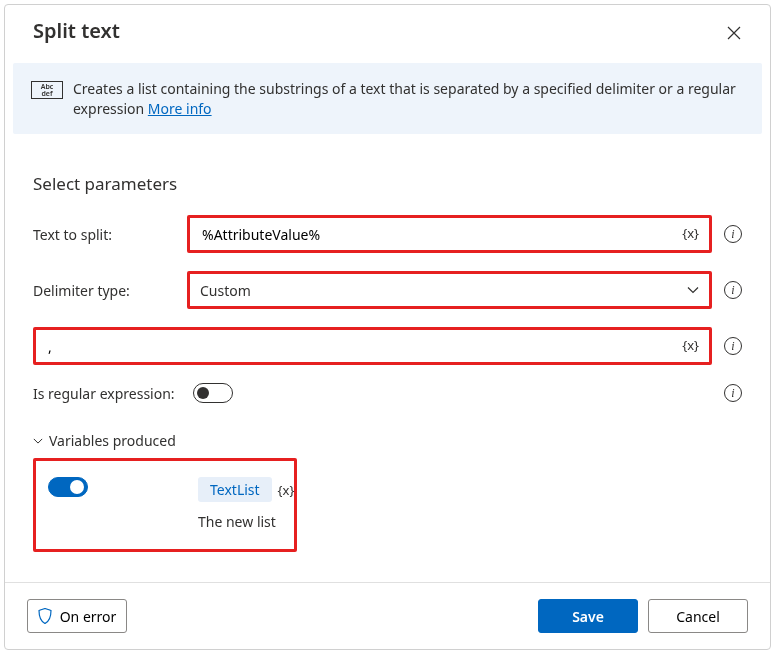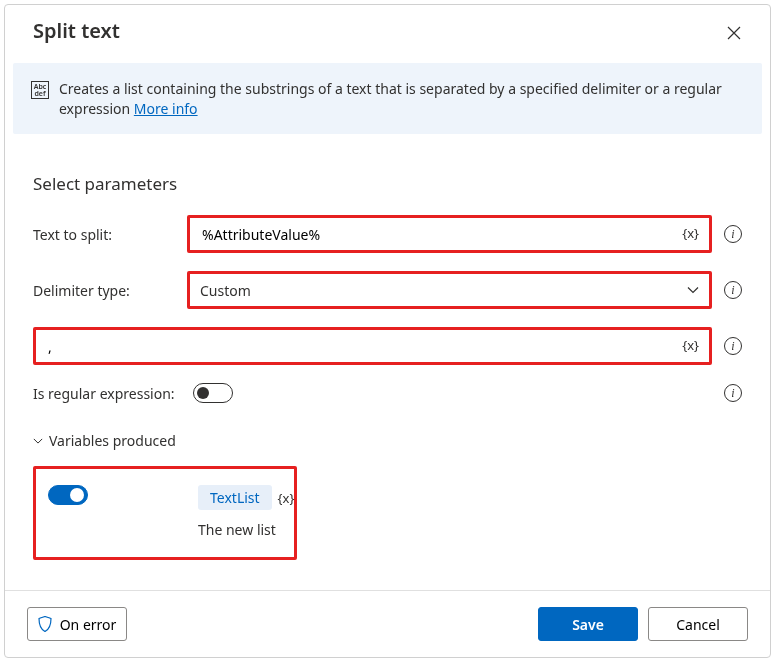--- a/index.html
+++ b/index.html
@@ -37,21 +37,21 @@
   .info-banner {
     margin: 4px 8px 10px 8px;
     padding: 16px 18px;
     background: #eef4fb;
     display: flex;
     gap: 10px;
     align-items: flex-start;
     border-radius: 2px;
   }
   .abc-icon {
-    width: 18px; height: 18px;
+    width: 32px; height: 18px;
     border: 1px solid #323130;
     font-size: 7px;
     line-height: 7px;
     display: flex;
     flex-direction: column;
     align-items: center;
     justify-content: center;
     flex-shrink: 0;
     margin-top: 2px;
     font-weight: 600;
@@ -149,21 +149,21 @@
     background: #0067c0;
     border-color: #0067c0;
     justify-content: flex-end;
   }
   .toggle.on .knob { background: #fff; width: 14px; height: 14px; }
   .vars-header {
     display: flex;
     align-items: center;
     gap: 6px;
     margin-top: 28px;
-    margin-bottom: 16px;
+    margin-bottom: 8px;
     cursor: pointer;
     color: #323130;
   }
   .vars-block {
     display: flex;
     align-items: flex-start;
     gap: 110px;
     padding: 16px 0 18px 12px;
   }
   .var-right { display: flex; flex-direction: column; gap: 10px; }

